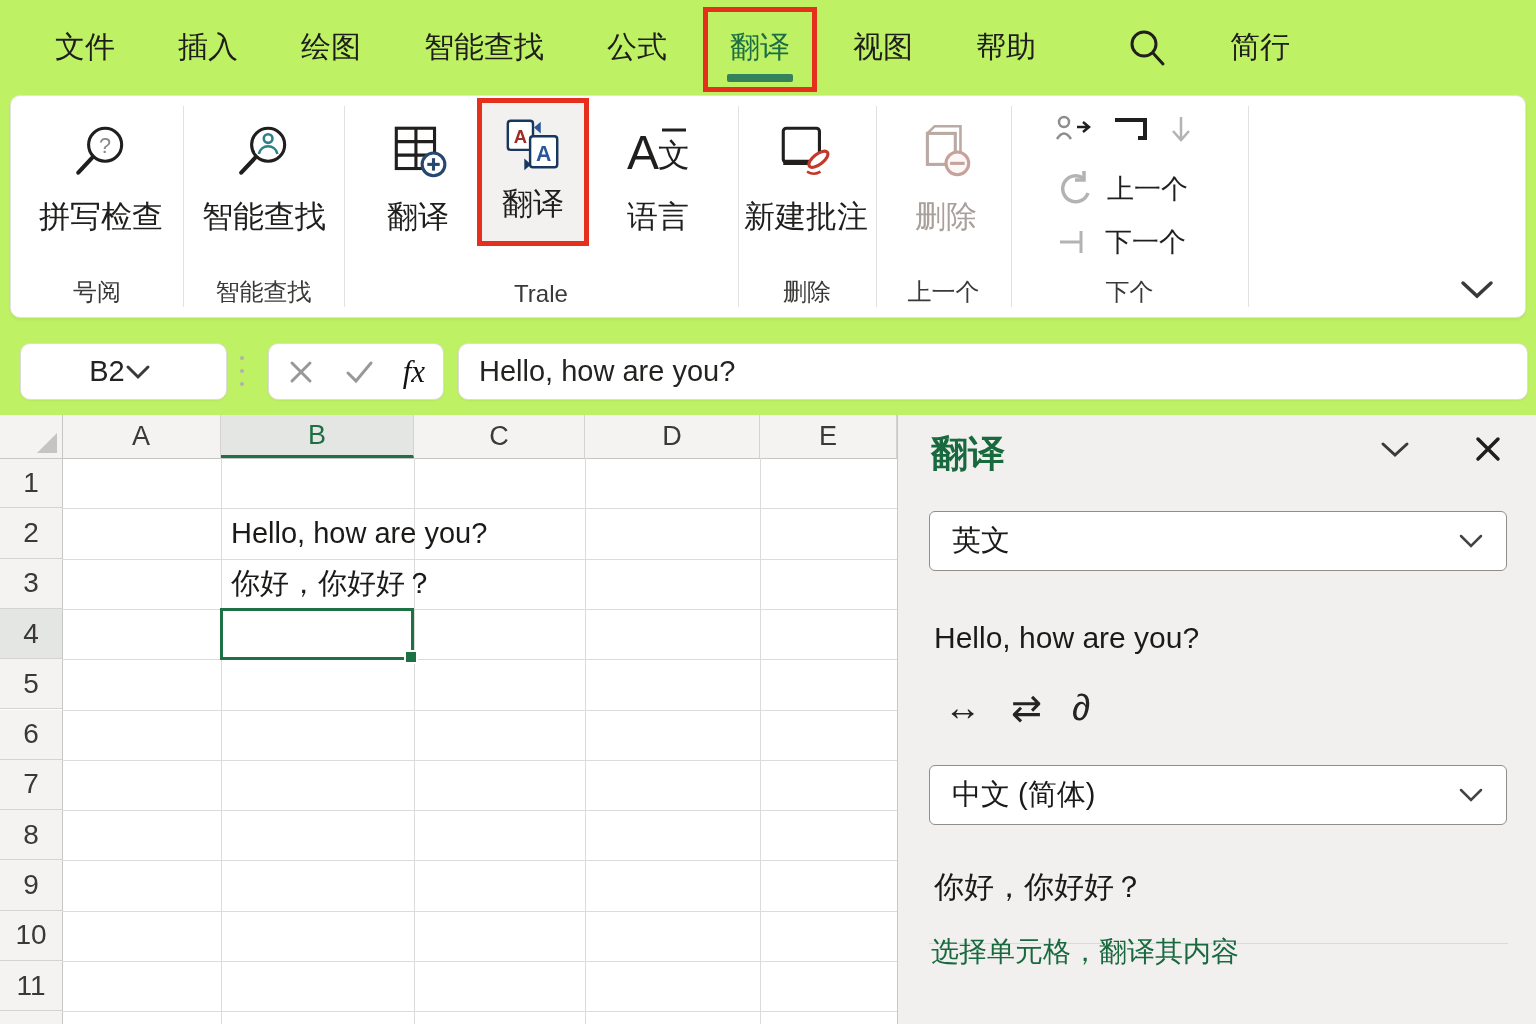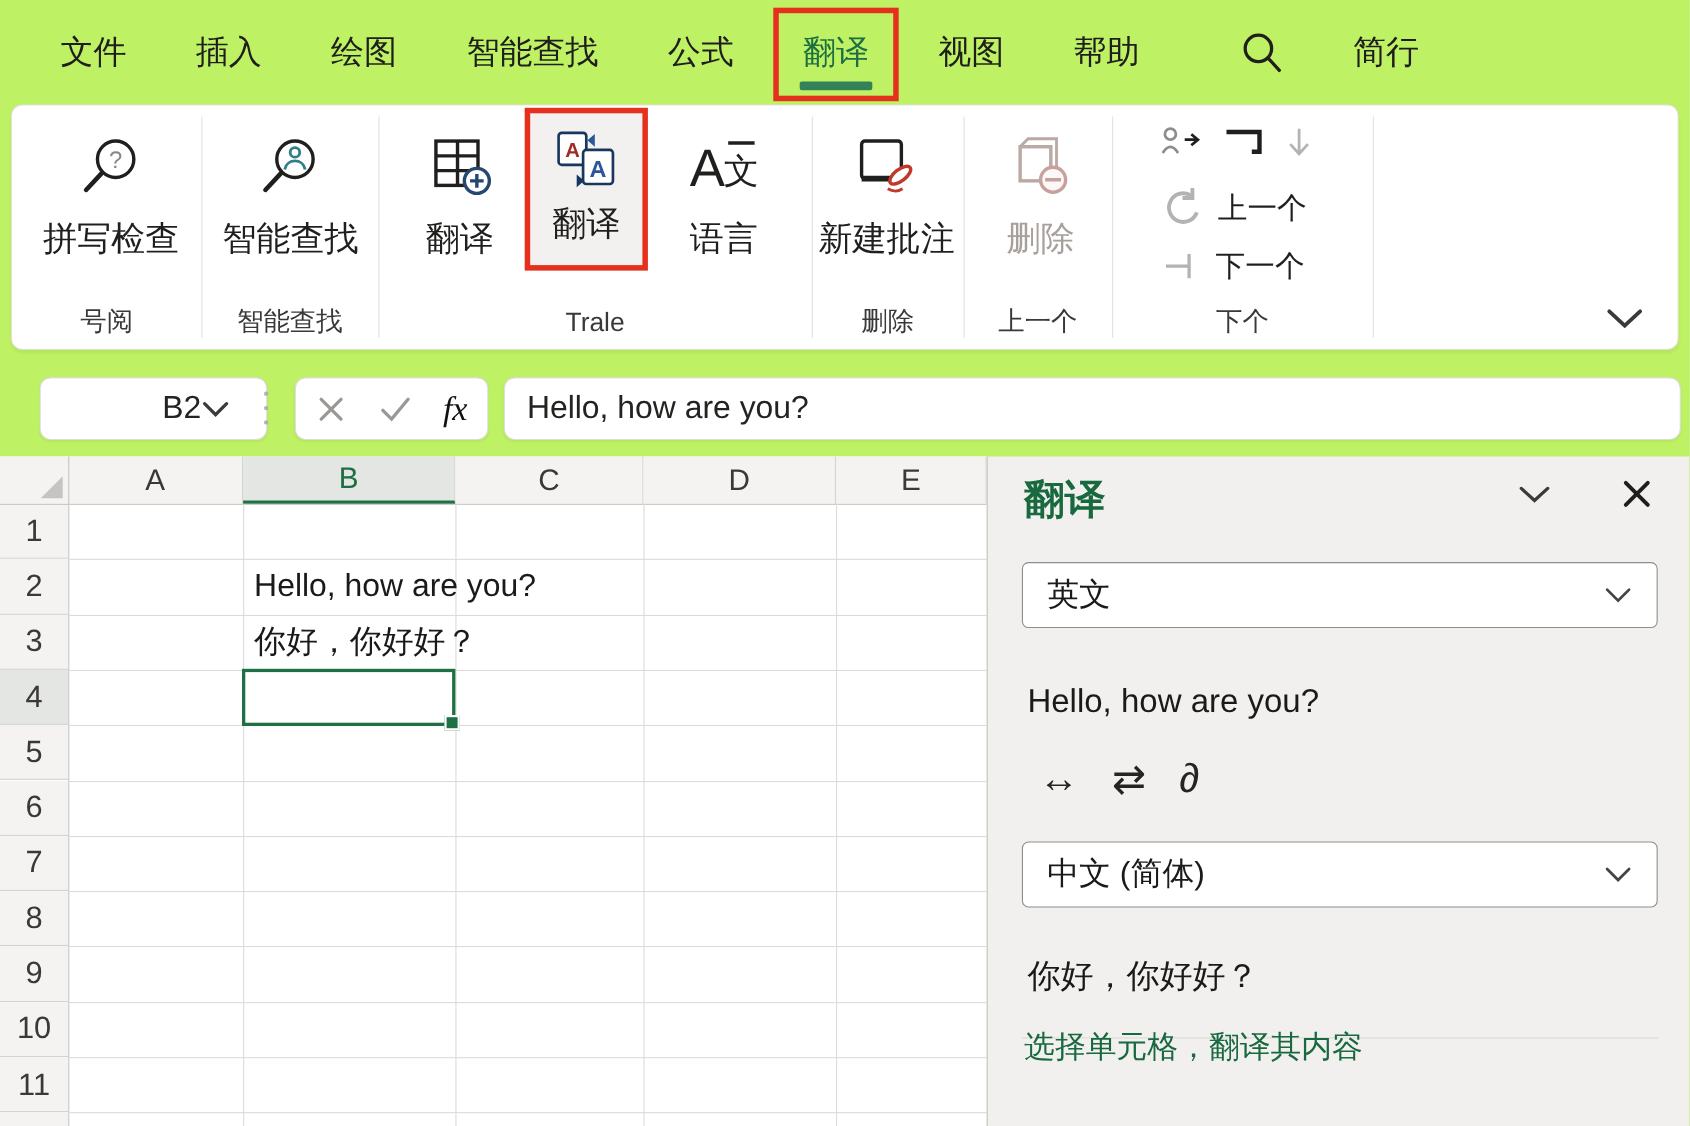--- a/index.html
+++ b/index.html
@@ -27,22 +27,22 @@
   .rbtn-active{left:466px;top:2px;width:112px;height:148px;background:#f2f1f0;border:5px solid #e5301d;
           box-sizing:border-box;padding-top:4px;}
   .rbtn-active .icon{height:76px;}
   .rbtn-disabled .rlabel{color:#a8a09b;}
   .glabel{position:absolute;bottom:9px;font-size:24px;color:#3a3938;text-align:center;white-space:nowrap;}
   .mini{position:absolute;display:flex;align-items:center;font-size:27px;color:#201f1e;gap:14px;}
   .collapse{position:absolute;left:1448px;top:183px;}
   
   .wbox{position:absolute;background:#fff;border:1px solid #dedcda;border-radius:10px;
         box-shadow:0 1px 2px rgba(0,0,0,.05);box-sizing:border-box;}
-  .namebox{left:36px;top:343px;width:207px;height:57px;display:flex;align-items:center;
-           justify-content:flex-end;padding:0 33px 0 26px;font-size:29px;}
+  .namebox{left:20px;top:343px;width:207px;height:57px;display:flex;align-items:center;
+           justify-content:center;padding:0 33px 0 26px;font-size:29px;}
   .dots{position:absolute;left:240px;top:356px;display:flex;flex-direction:column;gap:9px;}
   .dots i{width:4px;height:4px;border-radius:50%;background:#b3b1af;}
   .fxbox{left:268px;top:343px;width:176px;height:57px;display:flex;align-items:center;
          justify-content:space-between;padding:0 18px;}
   .fx{font-family:"Liberation Serif","DejaVu Serif",serif;font-style:italic;font-size:31px;color:#111;}
   .formulabox{left:458px;top:343px;width:1070px;height:57px;display:flex;align-items:center;
          padding:0 20px;font-size:29px;}
   
   .grid{position:absolute;left:0;top:415px;width:897px;height:609px;background:#fff;}
   .chead,.rhead{position:absolute;background:#f4f3f2;display:flex;align-items:center;justify-content:center;

